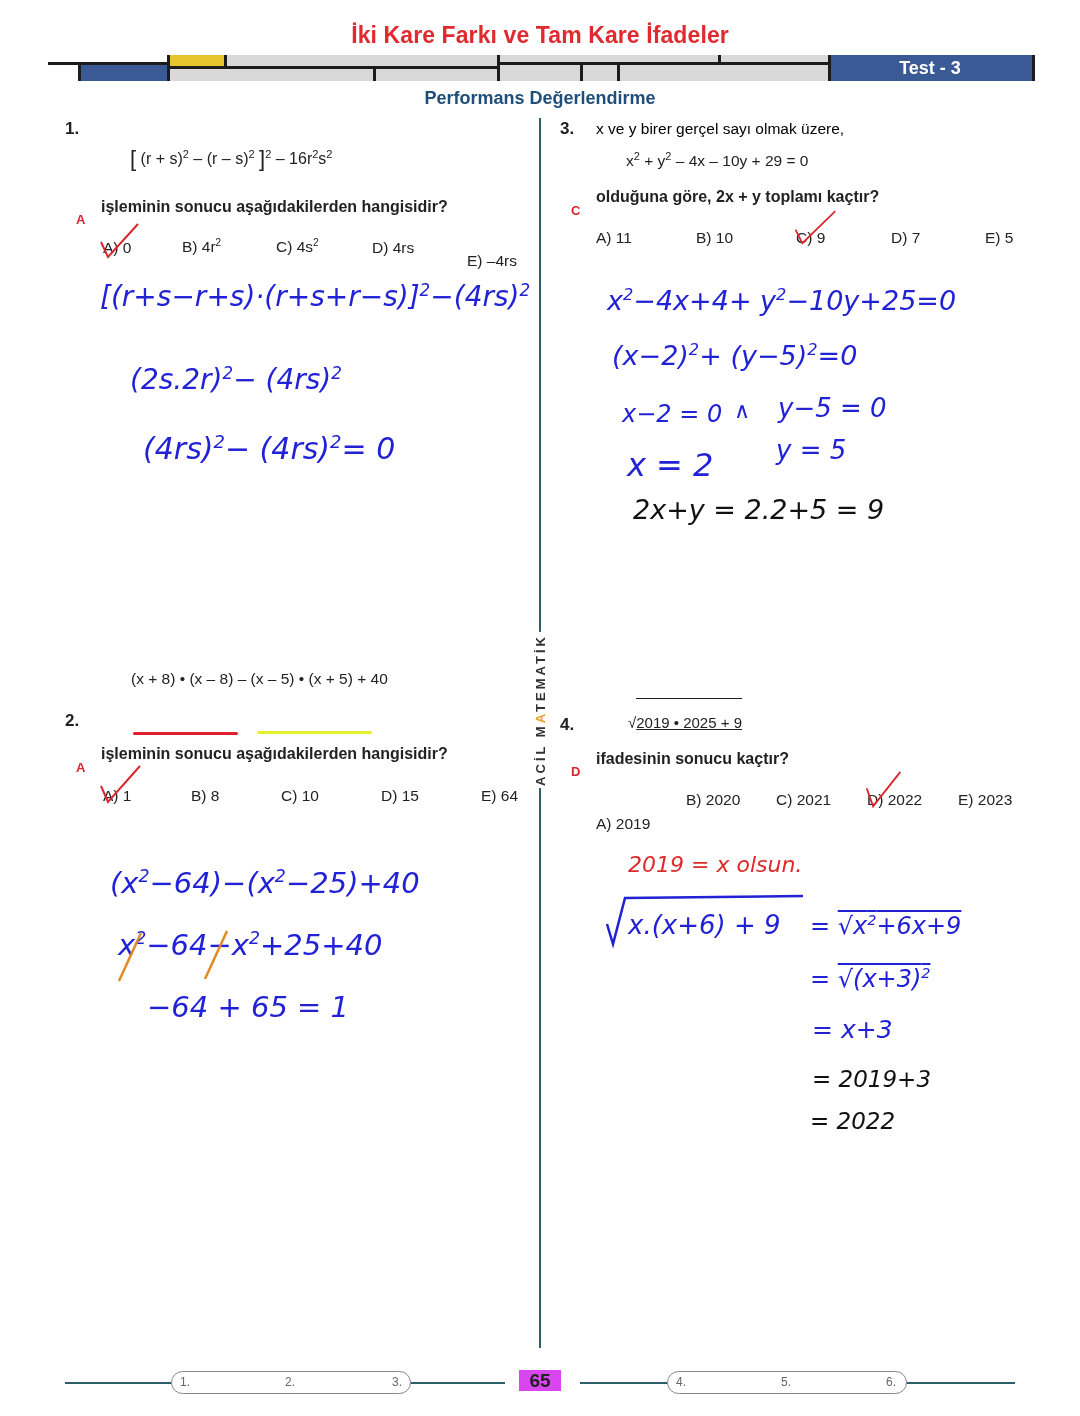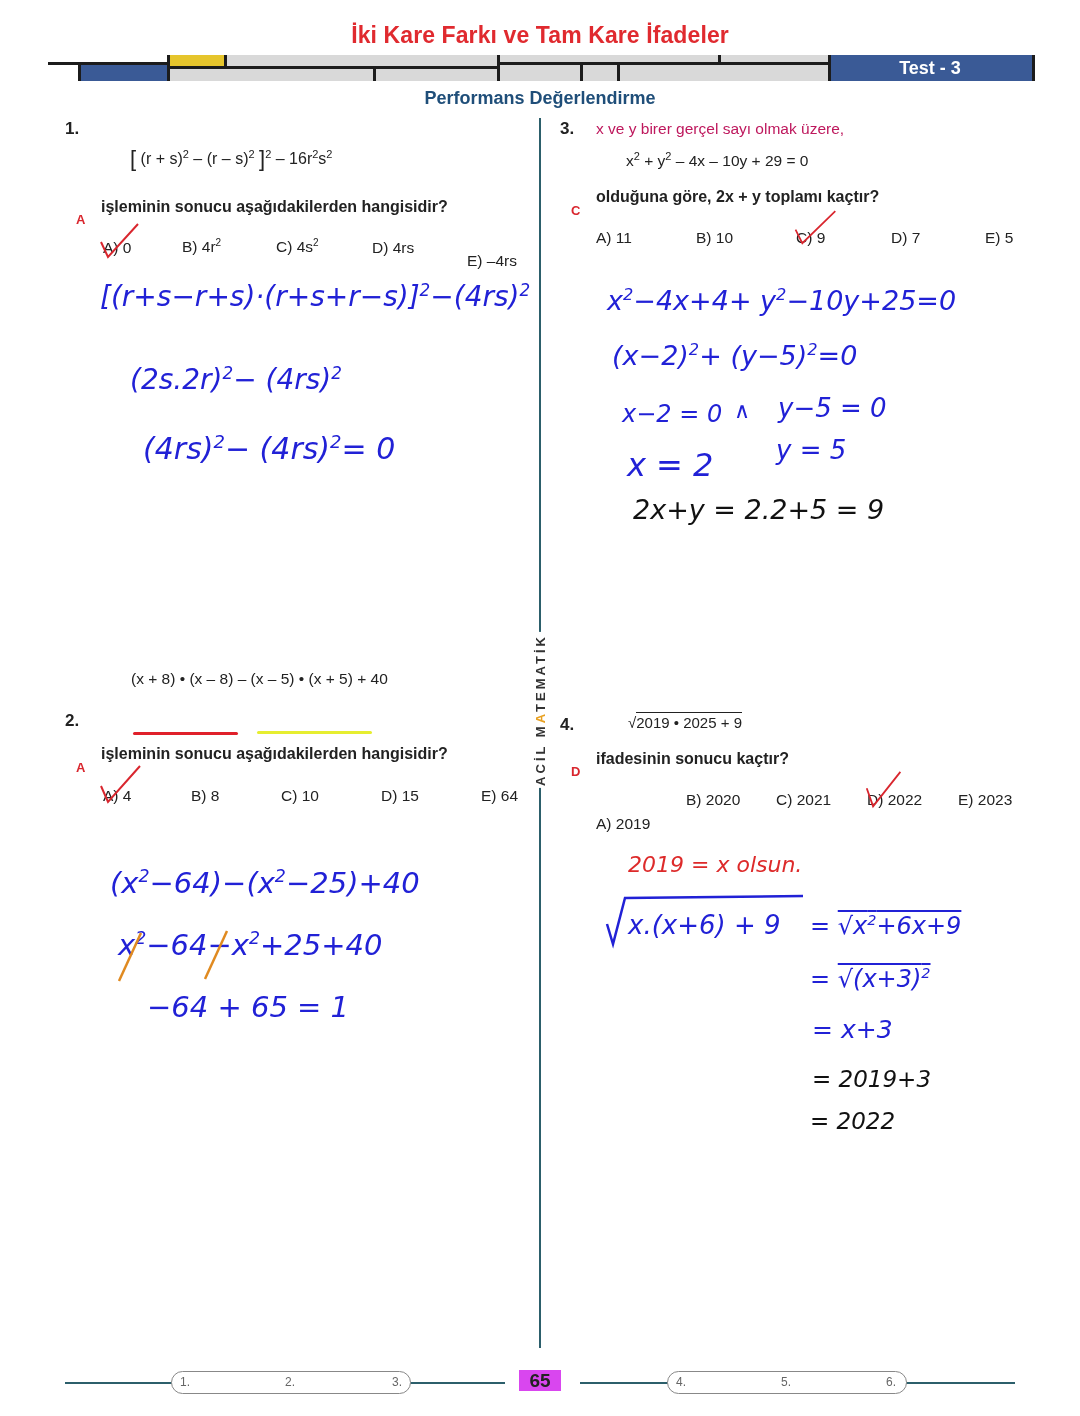--- a/index.html
+++ b/index.html
@@ -19,21 +19,21 @@
   .subtitle { left: 0; width: 1080px; top: 88px; text-align: center; font-size: 18px; font-weight: bold; color: #1f4e79; }
 
   
   .vdivider { left: 539px; top: 118px; width: 2px; height: 1230px; background: #2c5f6b; }
   .brand { left: 524px; top: 630px; width: 32px; height: 160px; }
   .brand span { position: absolute; left: 50%; top: 50%; transform: translate(-50%, -50%) rotate(-90deg); white-space: nowrap; font-size: 13px; font-weight: bold; letter-spacing: 3px; color: #333; background: #fff; padding: 0 2px; }
   .brand .a-mark { color: #e8a020; }
 
   
   .qnum { font-size: 17px; font-weight: bold; color: #222; }
-  .qtext { font-size: 15.5px; color: #be185d; }
+  .qtext { font-size: 15.5px; color: #000000; }
   .qbold { font-size: 16px; font-weight: bold; color: #222; }
   .expr { font-size: 15.5px; color: #222; white-space: nowrap; }
   .expr sup { font-size: 11px; }
   .ans-key { font-size: 13px; font-weight: bold; color: #d9262e; }
   .opt { font-size: 15.5px; color: #222; white-space: nowrap; }
   .opt sup { font-size: 10px; }
 
   
   .hw { font-family: "DejaVu Sans", sans-serif; color: #2121d6; white-space: nowrap; font-style: italic; }
   .hw sup { font-size: 0.6em; }
@@ -133,42 +133,42 @@
 </section>
 
 <section>
   <div class="abs qnum" style="left:65px; top:711px;">2.</div>
   <div class="abs expr" style="left:131px; top:670px;"><span>(x + 8) • (x – 8)</span><span> – </span><span>(x – 5) • (x + 5)</span><span> + 40</span></div>
   <div class="underline" style="left:133px; top:732px; width:105px; background:#e0202a;"></div>
   <div class="underline" style="left:257px; top:731px; width:115px; background:#e6ee30;"></div>
   <div class="abs qbold" style="left:101px; top:745px;">işleminin sonucu aşağıdakilerden hangisidir?</div>
   <div class="abs ans-key" style="left:76px; top:760px;">A</div>
   <div>
-    <div class="abs opt" style="left:103px; top:787px;">A) 4</div>
+    <div class="abs opt" style="left:103px; top:787px;">A) 1</div>
     <div class="abs opt" style="left:191px; top:787px;">B) 8</div>
     <div class="abs opt" style="left:281px; top:787px;">C) 10</div>
     <div class="abs opt" style="left:381px; top:787px;">D) 15</div>
     <div class="abs opt" style="left:481px; top:787px;">E) 64</div>
   </div>
   <svg class="check" style="left:98px; top:764px;" viewBox="0 0 44 40">
     <path d="M3 22 L10 38 L42 2" fill="none" stroke="#d9262e" stroke-width="2"></path>
   </svg>
   <div class="abs hw" style="left:110px; top:866px; font-size:29px;">(x<sup>2</sup>−64)−(x<sup>2</sup>−25)+40</div>
   <div class="abs hw" style="left:118px; top:928px; font-size:29px;">x<sup>2</sup>−64−x<sup>2</sup>+25+40</div>
   <svg class="abs" style="left:115px; top:915px;" width="140" height="70">
     <line x1="4" y1="66" x2="26" y2="18" stroke="#e08a20" stroke-width="2.5"></line>
     <line x1="90" y1="64" x2="112" y2="16" stroke="#e08a20" stroke-width="2.5"></line>
   </svg>
   <div class="abs hw" style="left:147px; top:990px; font-size:29px;">−64 + 65 = 1</div>
 </section>
 
 <section>
   <div class="abs qnum" style="left:560px; top:715px;">4.</div>
   <div class="abs expr" style="left:628px; top:714px; font-size:15px;">
-    <span style="font-size:15px;">√</span><span style="border-top:1.2px solid #222; padding-top:1px;">2019 • 2025 + 9</span>
+    <span style="font-size:15px;">√</span><span style="border-top:1.2px solid #222; padding-top:15px;text-decoration:underline;">2019 • 2025 + 9</span>
   </div>
   <div class="abs qbold" style="left:596px; top:750px;">ifadesinin sonucu kaçtır?</div>
   <div class="abs ans-key" style="left:571px; top:764px;">D</div>
   <div>
     <div class="abs opt" style="left:596px; top:815px;">A) 2019</div>
     <div class="abs opt" style="left:686px; top:791px;">B) 2020</div>
     <div class="abs opt" style="left:776px; top:791px;">C) 2021</div>
     <div class="abs opt" style="left:867px; top:791px;">D) 2022</div>
     <div class="abs opt" style="left:958px; top:791px;">E) 2023</div>
   </div>

